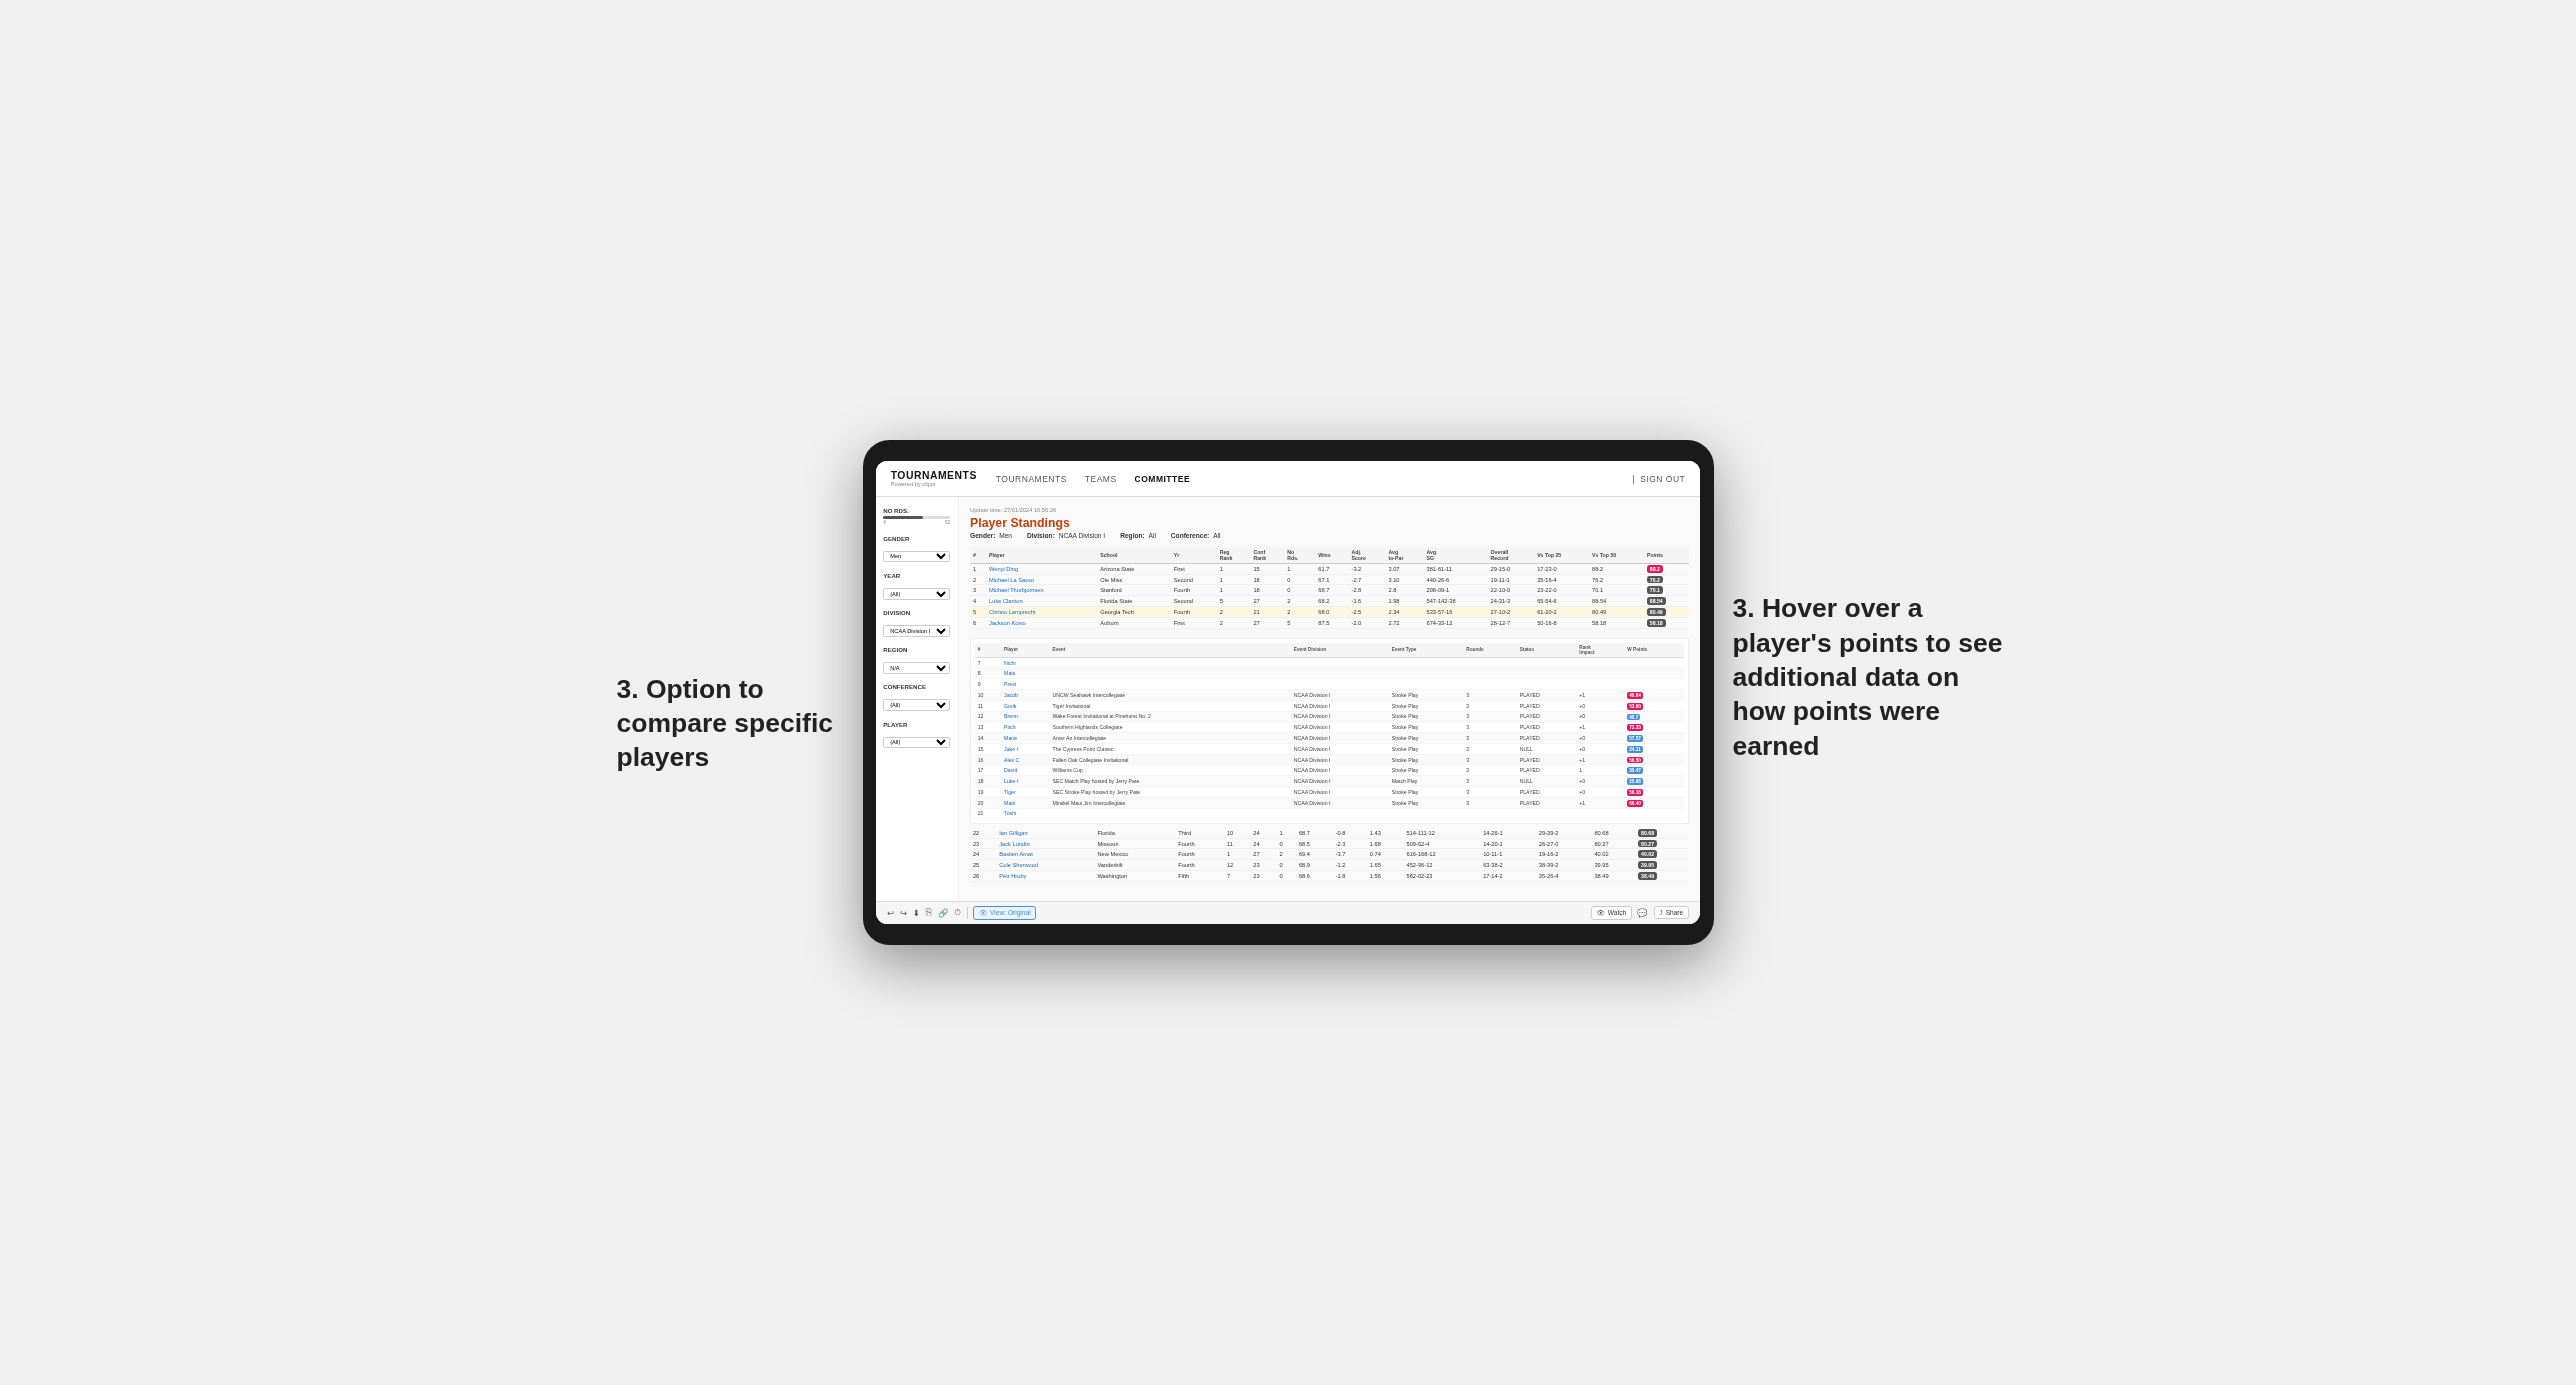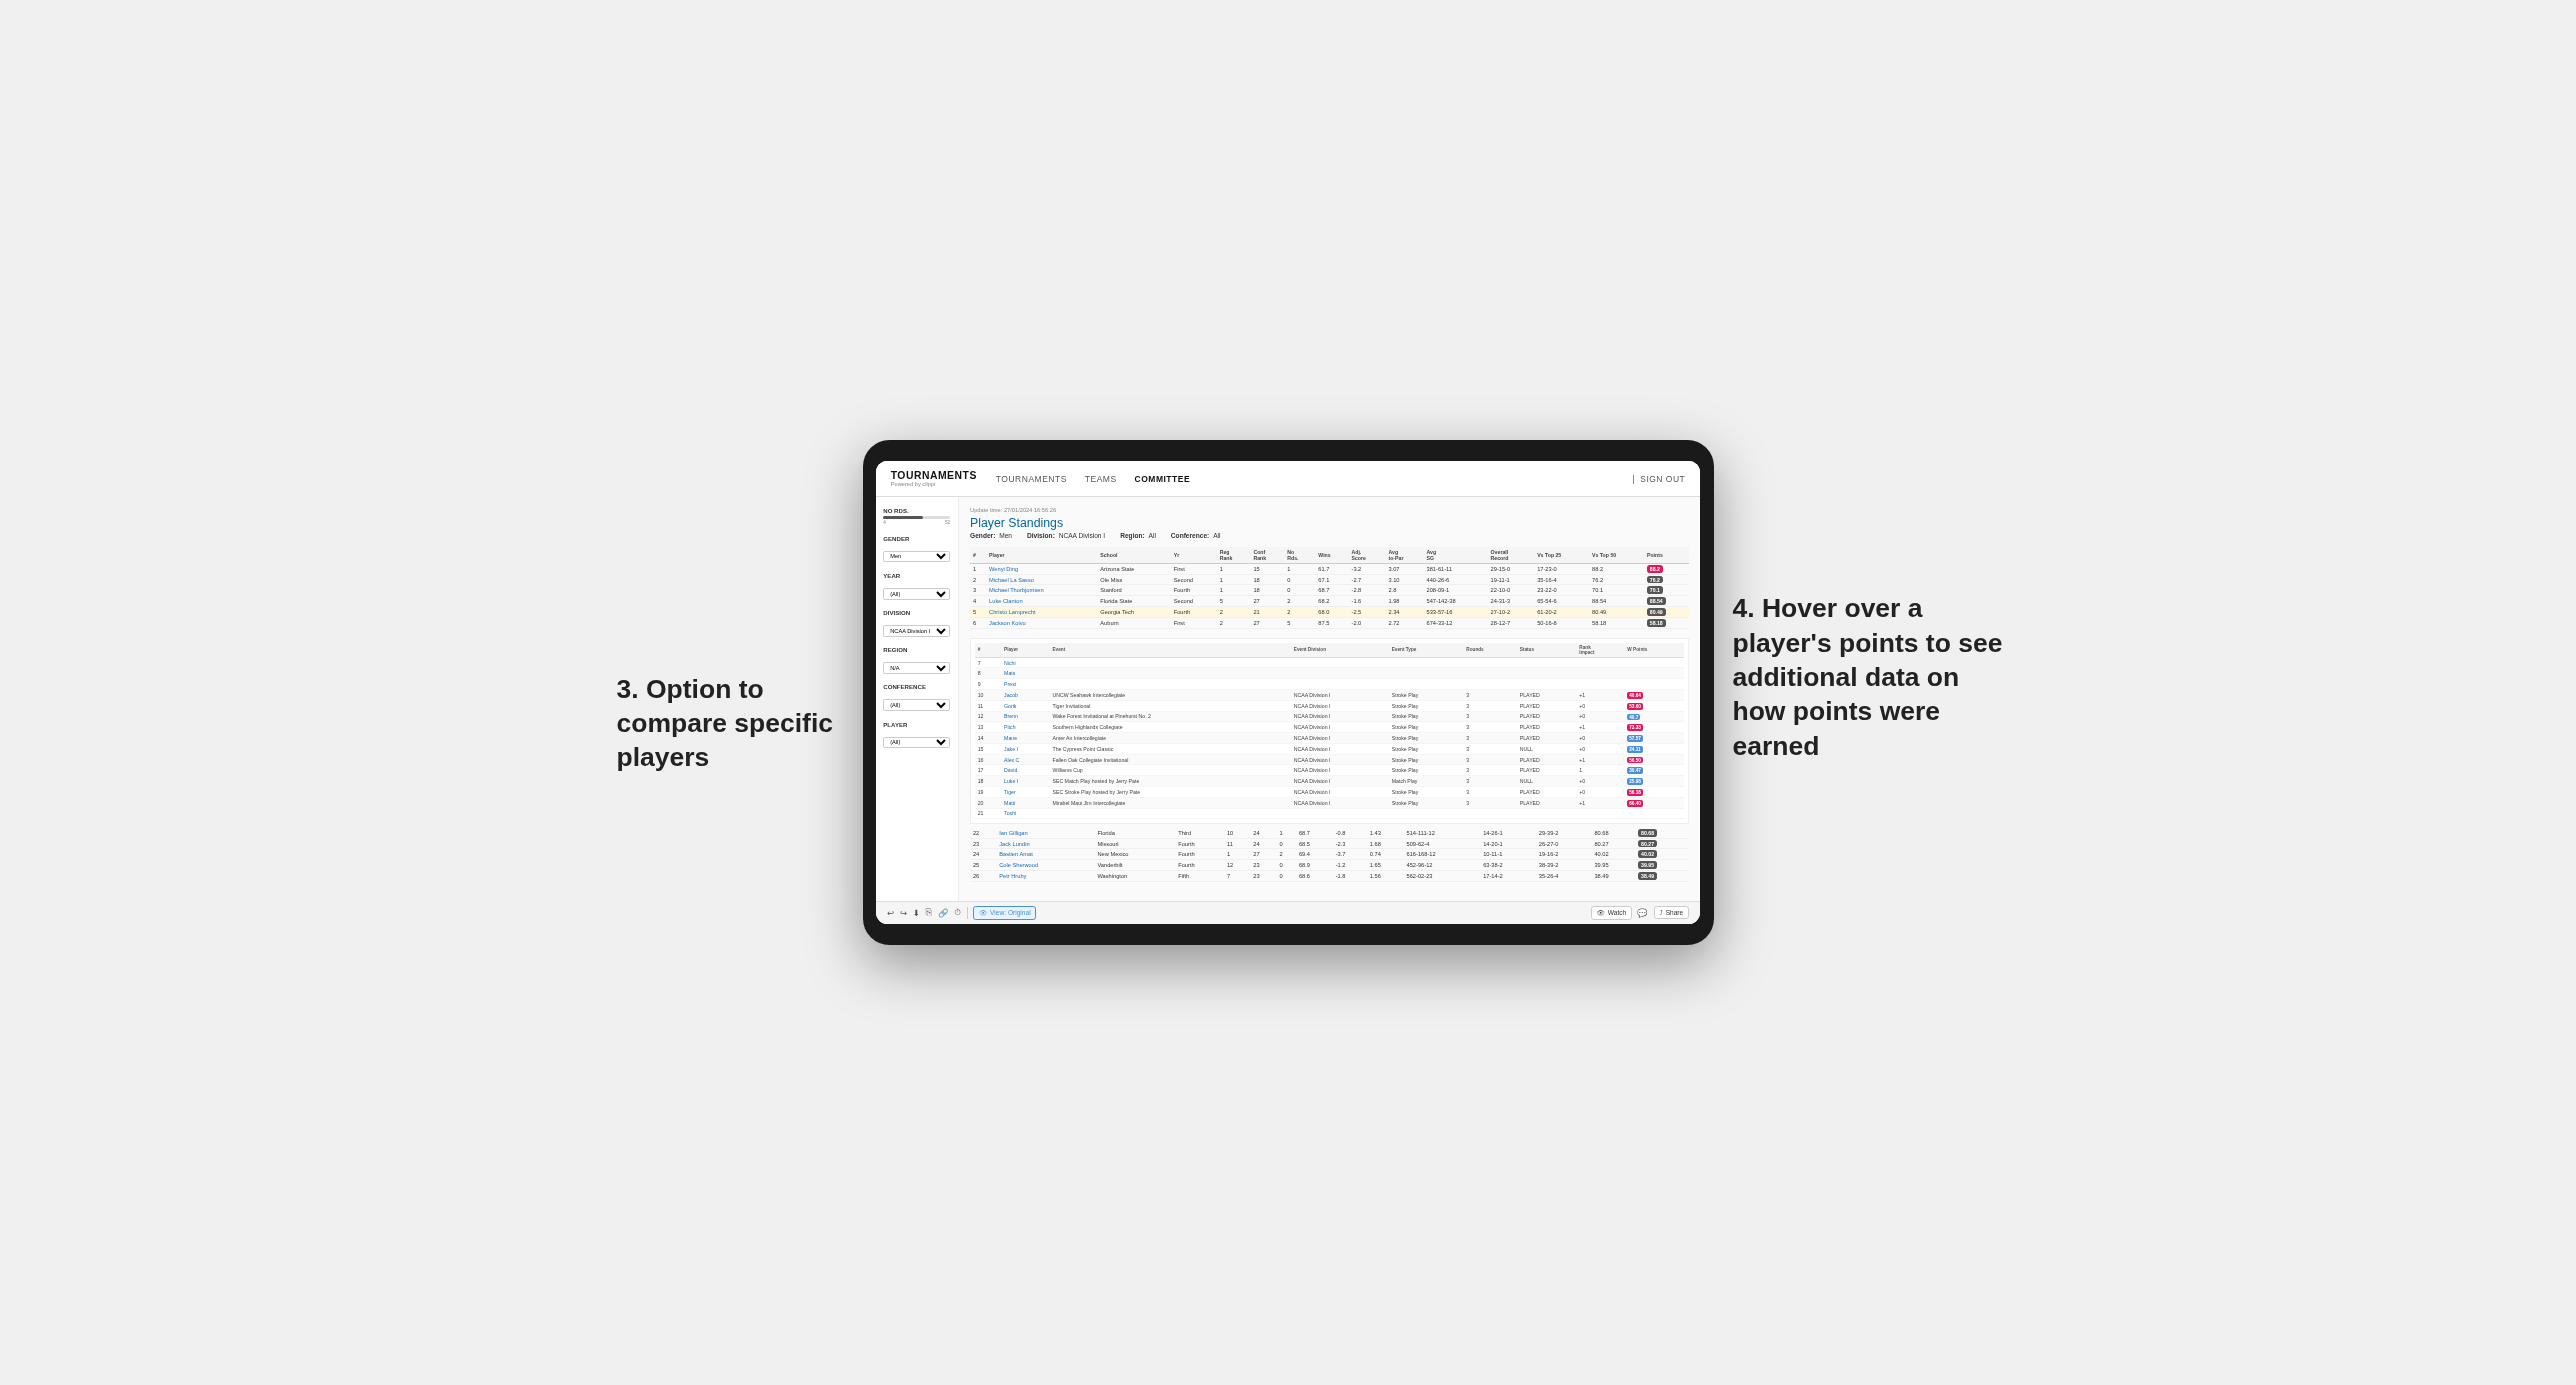--- a/index.html
+++ b/index.html
@@ -210,22 +210,22 @@
     }
 
     .update-time {
       font-size: 5.7px;
       color: #888;
       margin-bottom: 3.8px;
     }
 
     .section-title {
       font-size: 12.3px;
-      font-weight: 400;
-      color: #0369a1;
+      font-weight: 700;
+      color: #c2410c;
       margin-bottom: 2px;
     }
 
     .filter-row {
       display: flex;
       gap: 15px;
       margin-bottom: 7.6px;
       font-size: 6.6px;
       color: #333;
     }
@@ -350,21 +350,21 @@
 
     .toolbar-spacer {
       flex: 1;
     }
   </style>
 </head>
 <body>
 
 <div class="outer-wrapper">
 
-  <div class="annotation annotation-top-right">4. Hover over a player's points to see additional data on how points were earned</div>
+  <div class="annotation annotation-top-right">3. Hover over a player's points to see additional data on how points were earned</div>
   <div class="annotation annotation-bottom-left">3. Option to compare specific players</div>
 
   <svg style="position:absolute; right:-14px; top:317px; width:189px; height:76px; overflow:visible;" viewBox="0 0 200 80" width="189" height="76">
     <path d="M 185 40 C 120 40, 80 55, 20 60" stroke="#e0185e" stroke-width="2.5" fill="none" marker-end="url(#ah1)"></path>
     <defs>
       <marker id="ah1" markerWidth="8" markerHeight="8" refX="6" refY="3" orient="auto">
         <path d="M 0 0 L 6 3 L 0 6 Z" fill="#e0185e"></path>
       </marker>
     </defs>
   </svg>

